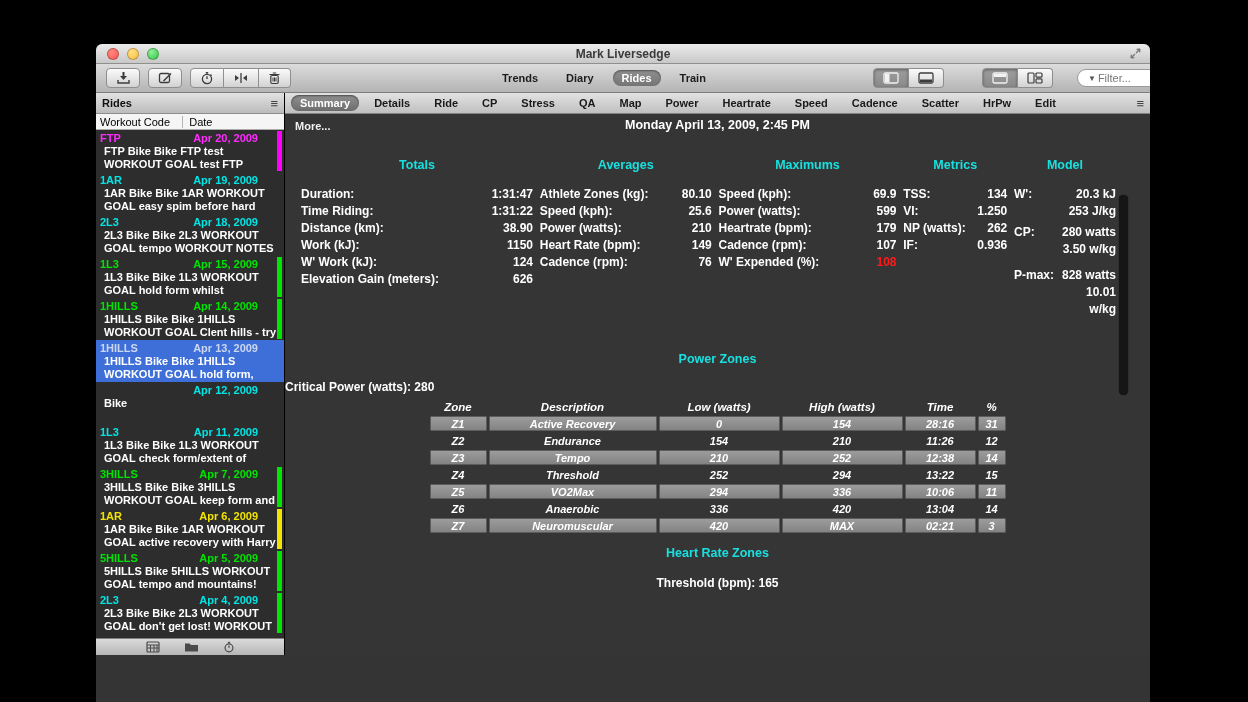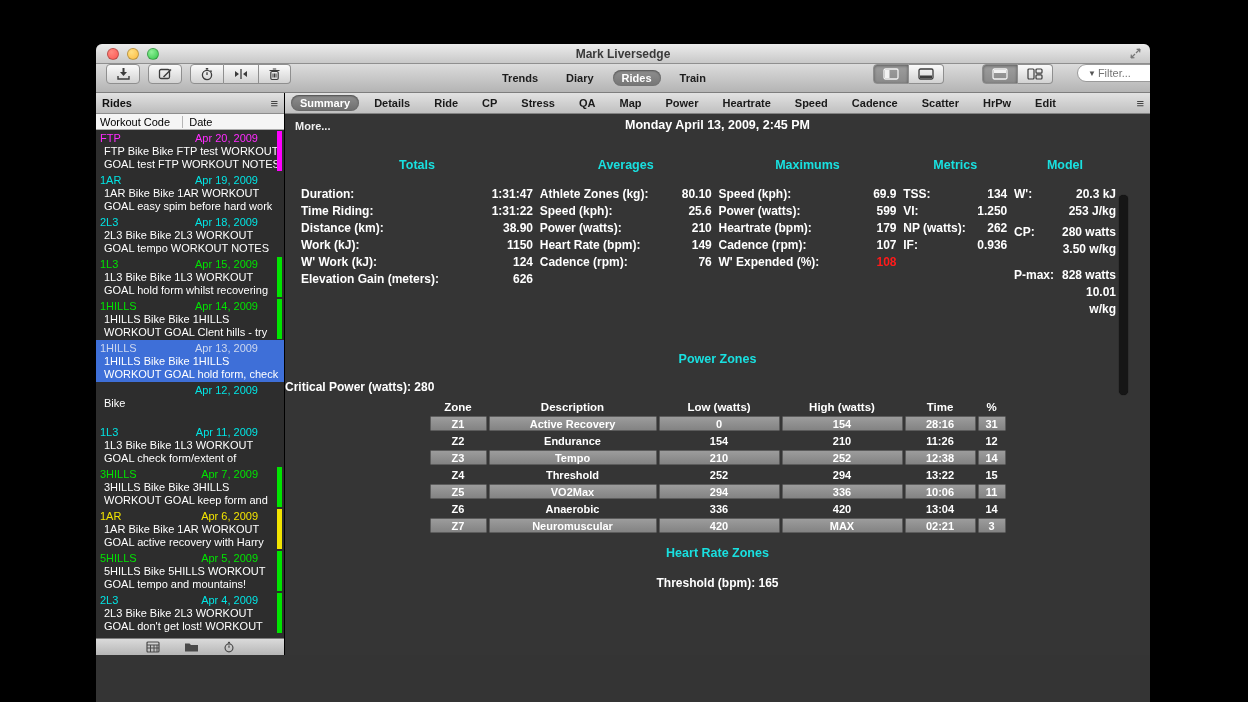--- a/index.html
+++ b/index.html
@@ -15,21 +15,21 @@
   .traffic { position:absolute; left:11px; top:4px; display:flex; gap:8px; }
   .tl { width:12px; height:12px; border-radius:50%; display:inline-block; border:1px solid rgba(0,0,0,.25); }
   .tl.red{ background:radial-gradient(circle at 35% 30%, #ff8a80, #fc5753); }
   .tl.yellow{ background:radial-gradient(circle at 35% 30%, #ffe084, #fdbc40); }
   .tl.green{ background:radial-gradient(circle at 35% 30%, #8ff098, #33c748); }
   .wtitle { text-align:center; font-size:12px; font-weight:bold; color:#3a3a3a; line-height:20px; }
   .expand { position:absolute; right:8px; top:3px; color:#777; }
 
   
   .toolbar { height:29px; background:linear-gradient(#dcdcdc,#b4b4b4);
-    border-bottom:1px solid #7e7e7e; display:flex; padding:0 10px; }
+    border-bottom:1px solid #7e7e7e; display:flex; align-items:center; padding:0 10px; }
   .tbtn { height:20px; min-width:34px; border:1px solid #8f8f8f; border-radius:4px;
     background:linear-gradient(#fbfbfb,#d2d2d2); display:flex; align-items:center;
     justify-content:center; padding:0 8px; }
   .tbtn + .tbtn { margin-left:8px; }
   .seg { display:flex; margin-left:8px; }
   .seg .sbtn { height:20px; border:1px solid #8f8f8f; border-left:none;
     background:linear-gradient(#fbfbfb,#d2d2d2); display:flex; align-items:center;
     justify-content:center; padding:0 9px; }
   .seg .sbtn:first-child { border-left:1px solid #8f8f8f; border-radius:4px 0 0 4px; }
   .seg .sbtn:last-child { border-radius:0 4px 4px 0; }
@@ -50,21 +50,21 @@
   .sidebar { width:189px; border-right:1px solid #000; display:flex; flex-direction:column; background:#2d2d2d; }
   .sb-header { height:21px; background:linear-gradient(#e2e2e2,#bcbcbc); border-bottom:1px solid #8d8d8d;
     display:flex; align-items:center; padding:0 6px; font-size:11px; font-weight:bold; color:#111; }
   .burger { margin-left:auto; color:#444; font-size:13px; line-height:1; }
   .sb-cols { height:16px; background:#f5f5f5; border-bottom:1px solid #aaa; display:flex;
     align-items:center; font-size:11px; color:#000; }
   .sb-cols .c1 { width:104px; padding-left:4px; }
   .sb-cols .vd { width:1px; height:12px; background:#b5b5b5; }
   .sb-cols .c2 { padding-left:6px; }
   .ride-list { flex:1; overflow:hidden; background:#2d2d2d; }
-  .ride-row { height:42px; position:relative; padding:2px 4px 0 4px; font-weight:normal; cursor:default; }
+  .ride-row { height:42px; position:relative; padding:2px 4px 0 4px; font-weight:bold; cursor:default; }
   .ride-row .l1 { display:flex; font-size:11px; line-height:13px; }
   .ride-row .date { margin-left:auto; padding-right:22px; }
   .ride-row .desc { color:#fff; font-size:11px; line-height:13px; padding-left:4px; height:26px; overflow:hidden; }
   .ride-row.selected { background:#3e6fd8; }
   .ride-row.selected .code, .ride-row.selected .date { color:#ccd7ef !important; }
   .stripe { position:absolute; right:2px; top:1px; width:5px; height:40px; }
   .sb-footer { height:17px; background:linear-gradient(#dadada,#b6b6b6); border-top:1px solid #7d7d7d;
     display:flex; align-items:center; justify-content:center; gap:24px; }
 
   
@@ -86,21 +86,21 @@
   .kv { display:flex; justify-content:space-between; line-height:17px; }
   .kv .v { text-align:right; }
   .sec-totals { width:232px; } .sec-averages { width:172px; } .sec-maximums { width:178px; }
   .sec-metrics { width:104px; } .sec-model { width:102px; }
   .sec-model .kv:nth-child(4) { margin-top:4px; }
   .sec-model .kv:nth-child(6) { margin-top:9px; }
   .sec-model .kv:nth-child(7) .v { max-width:56px; margin-left:auto; }
 
   .pz-title { text-align:center; font-size:12.5px; margin-top:34px; }
   .pz-sub { text-align:left; font-size:12px; margin-top:14px; color:#fff; }
-  .pz { width:576px; margin:7px auto 0; }
+  .pz { width:576px; margin:7px auto 0;font-style:italic; }
   .pz-head { display:flex; gap:2px; font-size:11.5px; margin-bottom:3px; }
   .pz-head span { text-align:center; }
   .pz-row { display:flex; gap:2px; margin-top:2px; height:15px; }
   .pz-cell { display:flex; align-items:center; justify-content:center; font-size:11px; color:#fff; }
   .pz-row.zebra .pz-cell { background:linear-gradient(#9c9c9c,#838383); border:1px solid #5c5c5c; border-radius:1px; }
   .c0{width:57px;} .c1{width:168px;} .c2{width:121px;} .c3{width:121px;} .c4{width:71px;} .c5{width:28px;}
 
   .hr-title { text-align:center; font-size:12.5px; margin-top:13px; }
   .hr-sub { text-align:center; font-size:12px; margin-top:16px; }
 

